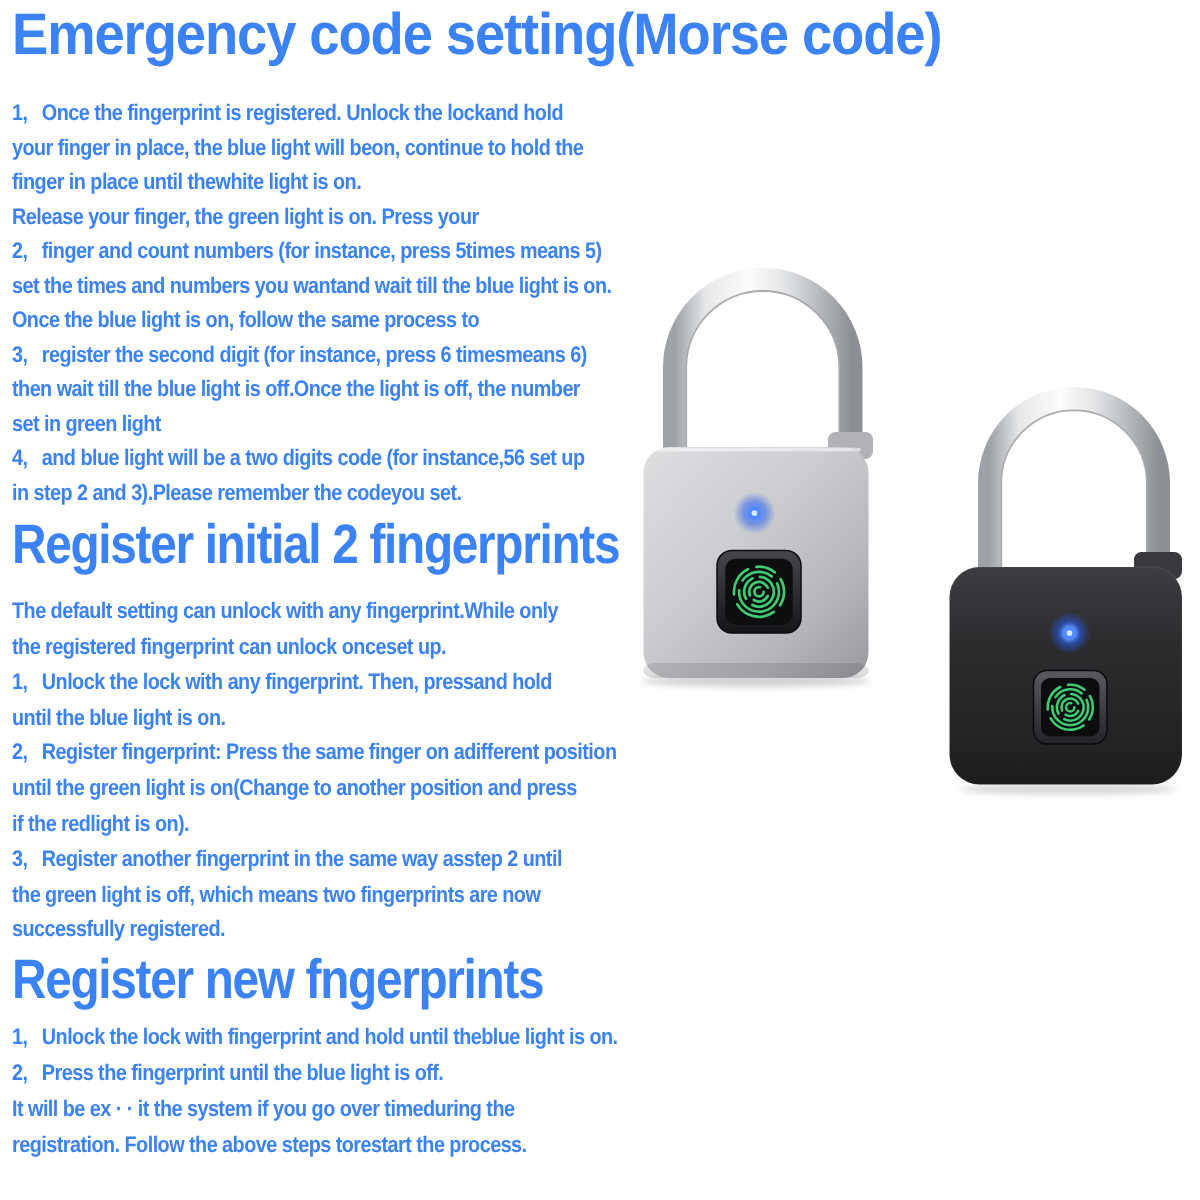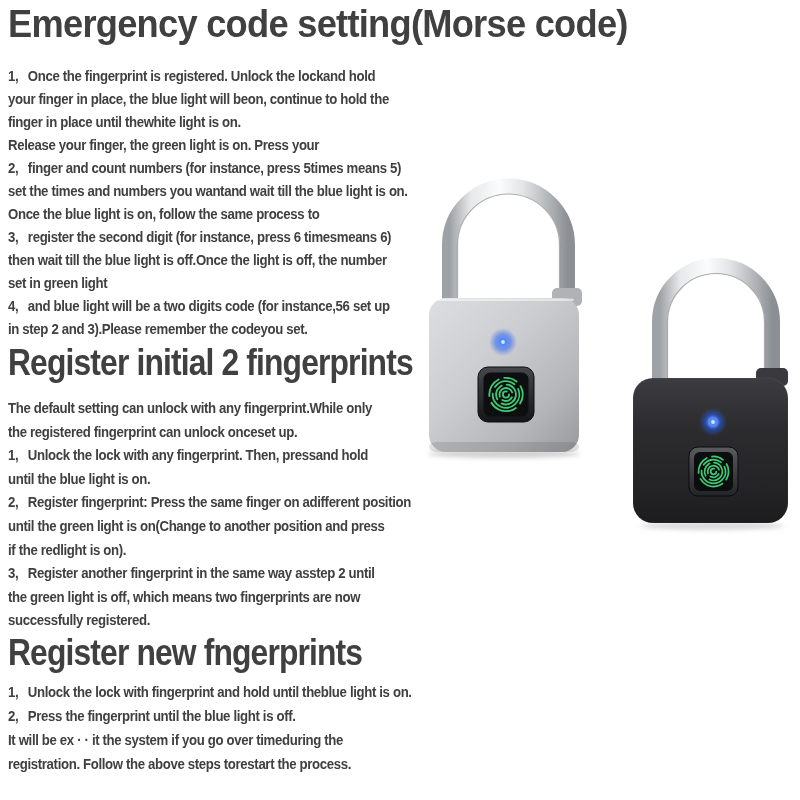--- a/index.html
+++ b/index.html
@@ -1,18 +1,18 @@
 <!DOCTYPE html>
 <html><head>
 <meta charset="utf-8">
 <style>
   html,body{margin:0;padding:0;background:#ffffff;}
   .page{
     position:relative;width:800px;height:800px;background:#ffffff;overflow:hidden;
-    font-family:"Liberation Sans","DejaVu Sans",sans-serif;color:#404040;
+    font-family:"Liberation Sans","DejaVu Sans",sans-serif;color:#3b82f6;
   }
   .h1{
     position:absolute;left:8px;top:1px;
     font-size:39px;font-weight:bold;letter-spacing:-0.8px;line-height:46px;
     transform:scaleX(0.93);transform-origin:0 0;white-space:nowrap;
   }
   .h2{
     position:absolute;left:8px;
     font-size:37px;font-weight:bold;letter-spacing:-1px;line-height:42px;
     transform:scaleX(0.86);transform-origin:0 0;white-space:nowrap;

